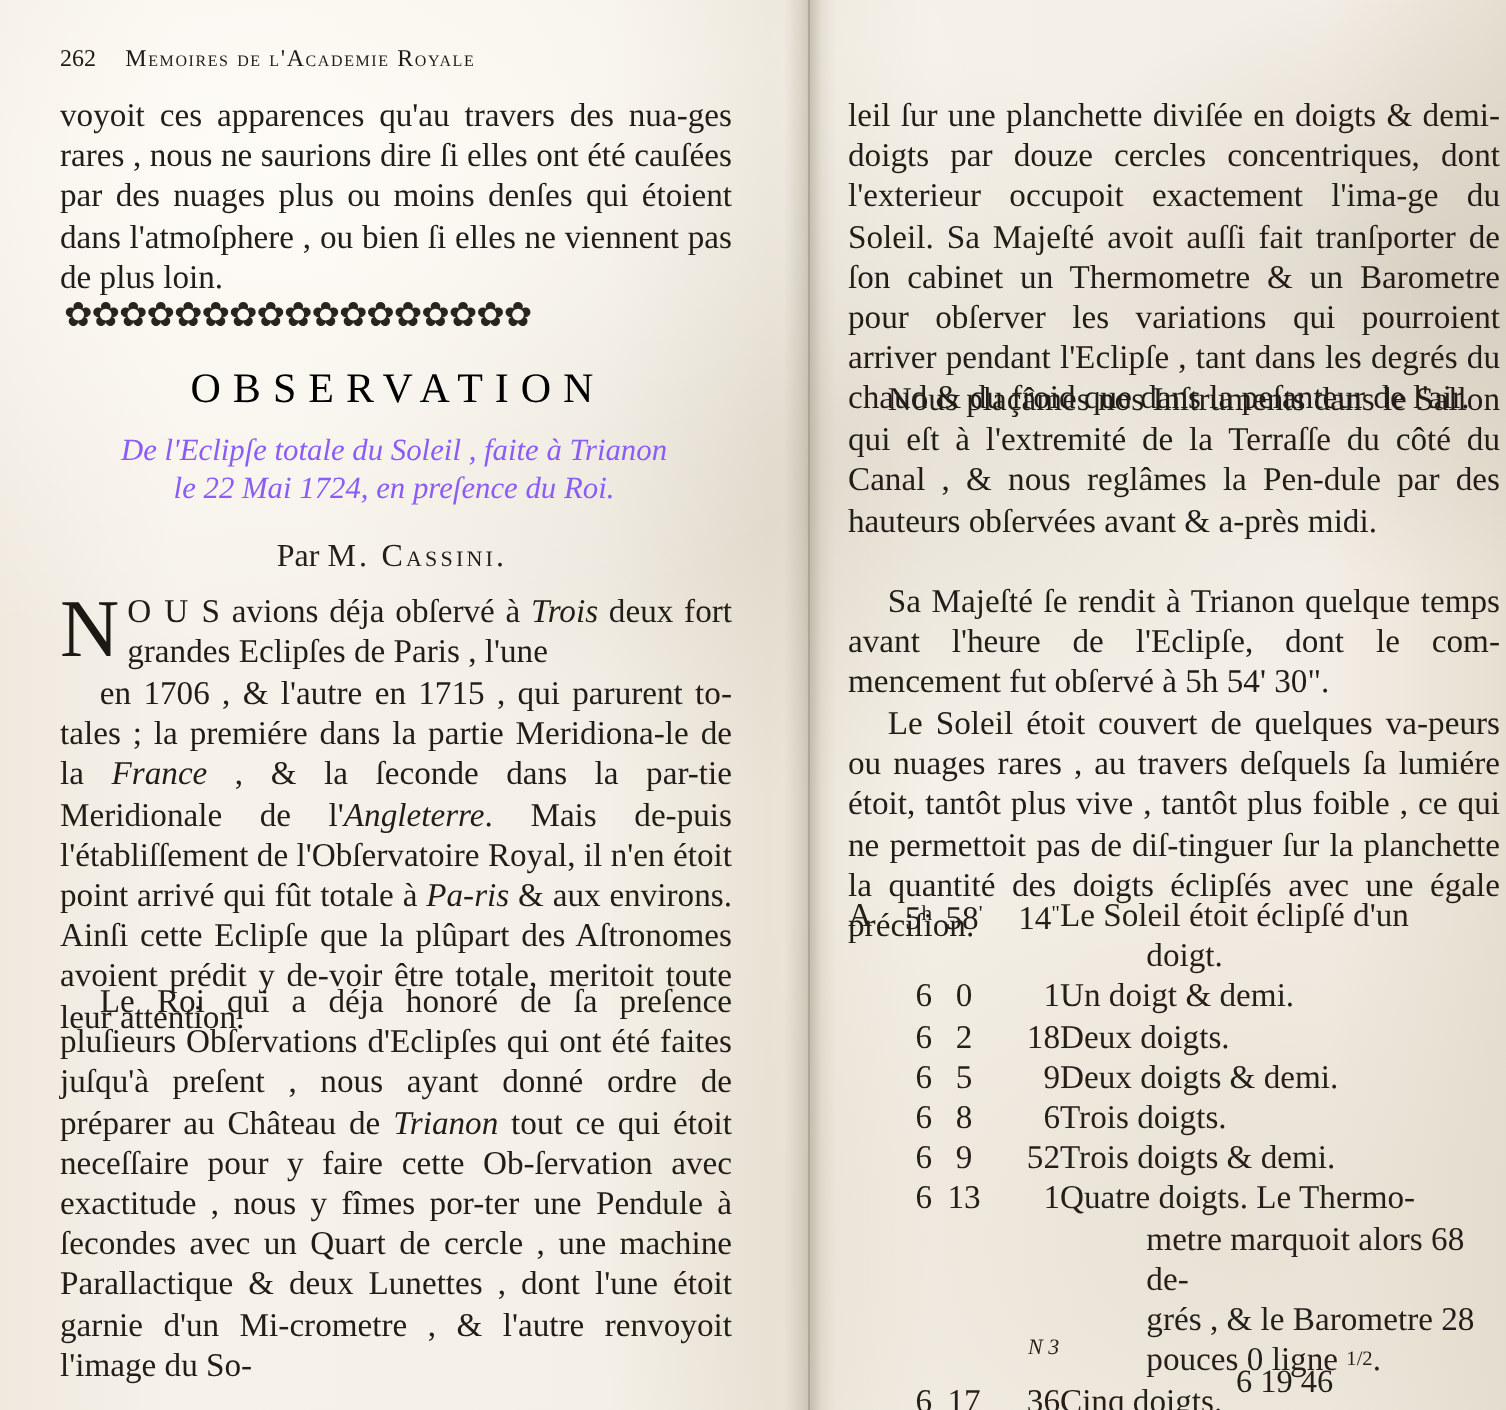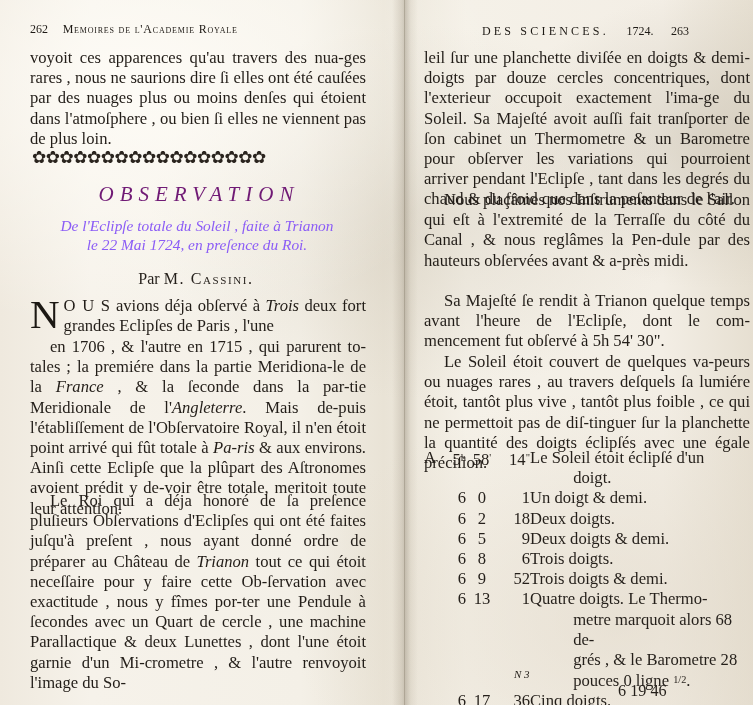--- a/index.html
+++ b/index.html
@@ -91,25 +91,24 @@
     line-height: 20px;
     color: #2a241e;
     white-space: nowrap;
     overflow: hidden;
   }
 
   #observation-title {
     position: absolute;
     left: 0; top: 182px; width: 392px;
     text-align: center;
-    font-style: italic;
     font-size: 21px;
     letter-spacing: 6px;
     text-indent: 6px;
-    color: #701a75;
+    color: #000000;
   }
   #observation-subtitle {
     position: absolute;
     left: 34px; top: 216px; width: 326px;
     text-align: center;
     font-style: italic;
     font-size: 15.4px;
     line-height: 19px;
     color: #8b5cf6;
   }
@@ -239,27 +238,20 @@
       <p>Le Roi qui a déja honoré de ſa preſence pluſieurs Obſervations d'Eclipſes qui ont été faites juſqu'à preſent , nous ayant donné ordre de préparer au Château de <i>Trianon</i> tout ce qui étoit neceſſaire pour y faire cette Ob-ſervation avec exactitude , nous y fîmes por-ter une Pendule à ſecondes avec un Quart de cercle , une machine Parallactique &amp; deux Lunettes , dont l'une étoit garnie d'un Mi-crometre , &amp; l'autre renvoyoit l'image du So-</p>
     </div>
 
   </div>
 
   <div id="gutter-shadow"></div>
   <div id="gutter-line"></div>
 
   <div class="page-col" id="col-right">
 
-    <div class="running-head" id="right-head">
-      <span class="hd">DES SCIENCES.</span>
-      <span style="display:inline-block; width:10px;"></span>
-      <span class="folio">1724.</span>
-      <span style="display:inline-block; width:10px;"></span>
-      <span class="folio">263</span>
-    </div>
 
     <div class="body-text" id="right-body-1">
       <p>leil ſur une planchette diviſée en doigts &amp; demi-doigts par douze cercles concentriques, dont l'exterieur occupoit exactement l'ima-ge du Soleil. Sa Majeſté avoit auſſi fait tranſporter de ſon cabinet un Thermometre &amp; un Barometre pour obſerver les variations qui pourroient arriver pendant l'Eclipſe , tant dans les degrés du chaud &amp; du froid que dans la peſanteur de l'air.</p>
     </div>
 
     <div class="body-text indent" id="right-body-2">
       <p>Nous plaçâmes nos Inſtruments dans le Sallon qui eſt à l'extremité de la Terraſſe du côté du Canal , &amp; nous reglâmes la Pen-dule par des hauteurs obſervées avant &amp; a-près midi.</p>
     </div>
 
     <div class="body-text indent" id="right-body-3">

